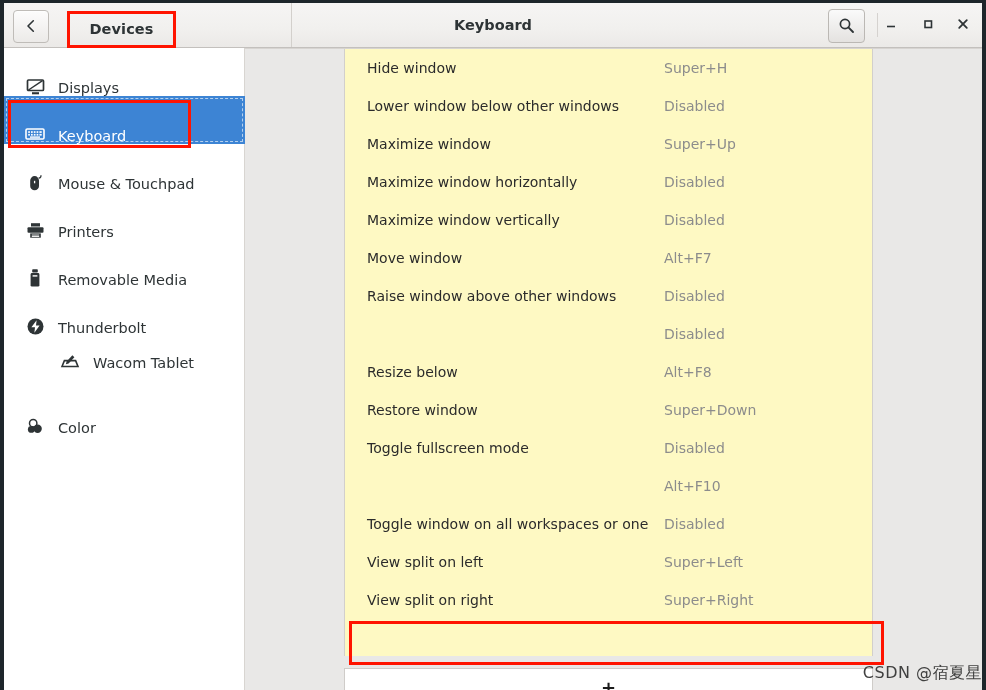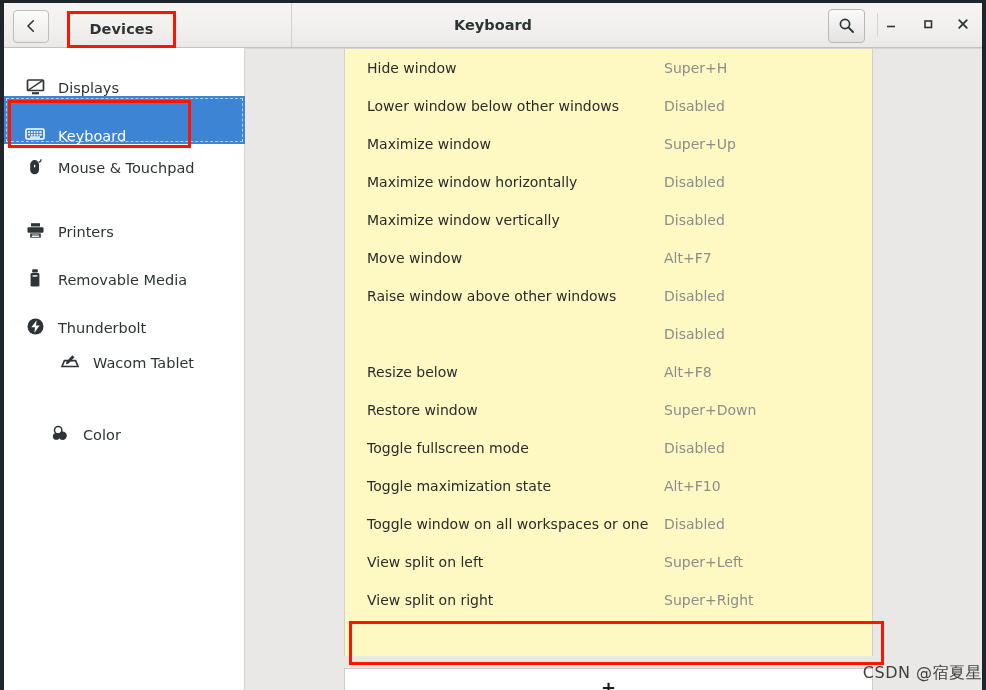--- a/index.html
+++ b/index.html
@@ -359,21 +359,21 @@
               <rect x="6.0" y="9.9" width="1.7" height="1.7" fill="#ffffff"></rect>
               <rect x="8.8" y="9.9" width="1.7" height="1.7" fill="#ffffff"></rect>
               <rect x="11.6" y="9.9" width="1.7" height="1.7" fill="#ffffff"></rect>
               <rect x="14.4" y="9.9" width="2.3" height="1.7" fill="#ffffff"></rect>
               <rect x="5" y="12.4" width="10" height="1.4" fill="#ffffff"></rect>
             </svg>
           </span>
           <span class="s-label">Keyboard</span>
           <span class="side-focus"></span>
         </div>
-        <div class="side-item" style="top: 80px;">
+        <div class="side-item" style="top: 96px;">
           <span class="s-icon">
             <svg width="18" height="19" viewBox="0 0 18 19">
               <path d="M4.2 7.5a4.4 4.4 0 0 1 8.8 0v5.4a4.4 4.4 0 0 1-8.8 0z" fill="#2e3436"></path>
               <line x1="8.6" y1="7.8" x2="8.6" y2="10.3" stroke="#ffffff" stroke-width="1.3"></line>
               <path d="M12.6 5.2c1.9-0.3 2.7-1.6 2.2-3" fill="none" stroke="#2e3436" stroke-width="1.3"></path>
             </svg>
           </span>
           <span class="s-label">Mouse &amp; Touchpad</span>
         </div>
         <div class="side-item" style="top: 144px;">
@@ -409,21 +409,21 @@
         </div>
         <div class="side-item" style="top: 275px; margin-left: 35px;">
           <span class="s-icon">
             <svg width="20" height="19" viewBox="0 0 20 19">
               <path d="M2 14.5 L4.4 8.6 H15.6 L18 14.5 Z" fill="none" stroke="#2e3436" stroke-width="1.6"></path>
               <path d="M6.6 9.6 L12.4 3.3 L14.4 5.2 L8.6 11.5 L5.9 12.3 Z" fill="#2e3436"></path>
             </svg>
           </span>
           <span class="s-label">Wacom Tablet</span>
         </div>
-        <div class="side-item" style="top: 347px; padding-left: 25px;">
+        <div class="side-item" style="top: 340px;">
           <span class="s-icon">
             <svg width="19" height="19" viewBox="0 0 19 19">
               <circle cx="7.2" cy="6.2" r="3.7" fill="none" stroke="#2e3436" stroke-width="1.5"></circle>
               <circle cx="5.3" cy="12.4" r="3.4" fill="#2e3436"></circle>
               <circle cx="11.6" cy="11.8" r="4.2" fill="#2e3436"></circle>
             </svg>
           </span>
           <span class="s-label">Color</span>
         </div>
       </div>
@@ -469,21 +469,20 @@
           </div>
           <div class="srow">
             <span class="s-name">Restore window</span>
             <span class="s-accel">Super+Down</span>
           </div>
           <div class="srow">
             <span class="s-name">Toggle fullscreen mode</span>
             <span class="s-accel">Disabled</span>
           </div>
           <div class="srow">
-            <span class="s-name">Toggle maximization state</span>
             <span class="s-accel">Alt+F10</span>
           </div>
           <div class="srow">
             <span class="s-name">Toggle window on all workspaces or one</span>
             <span class="s-accel">Disabled</span>
           </div>
           <div class="srow">
             <span class="s-name">View split on left</span>
             <span class="s-accel">Super+Left</span>
           </div>

